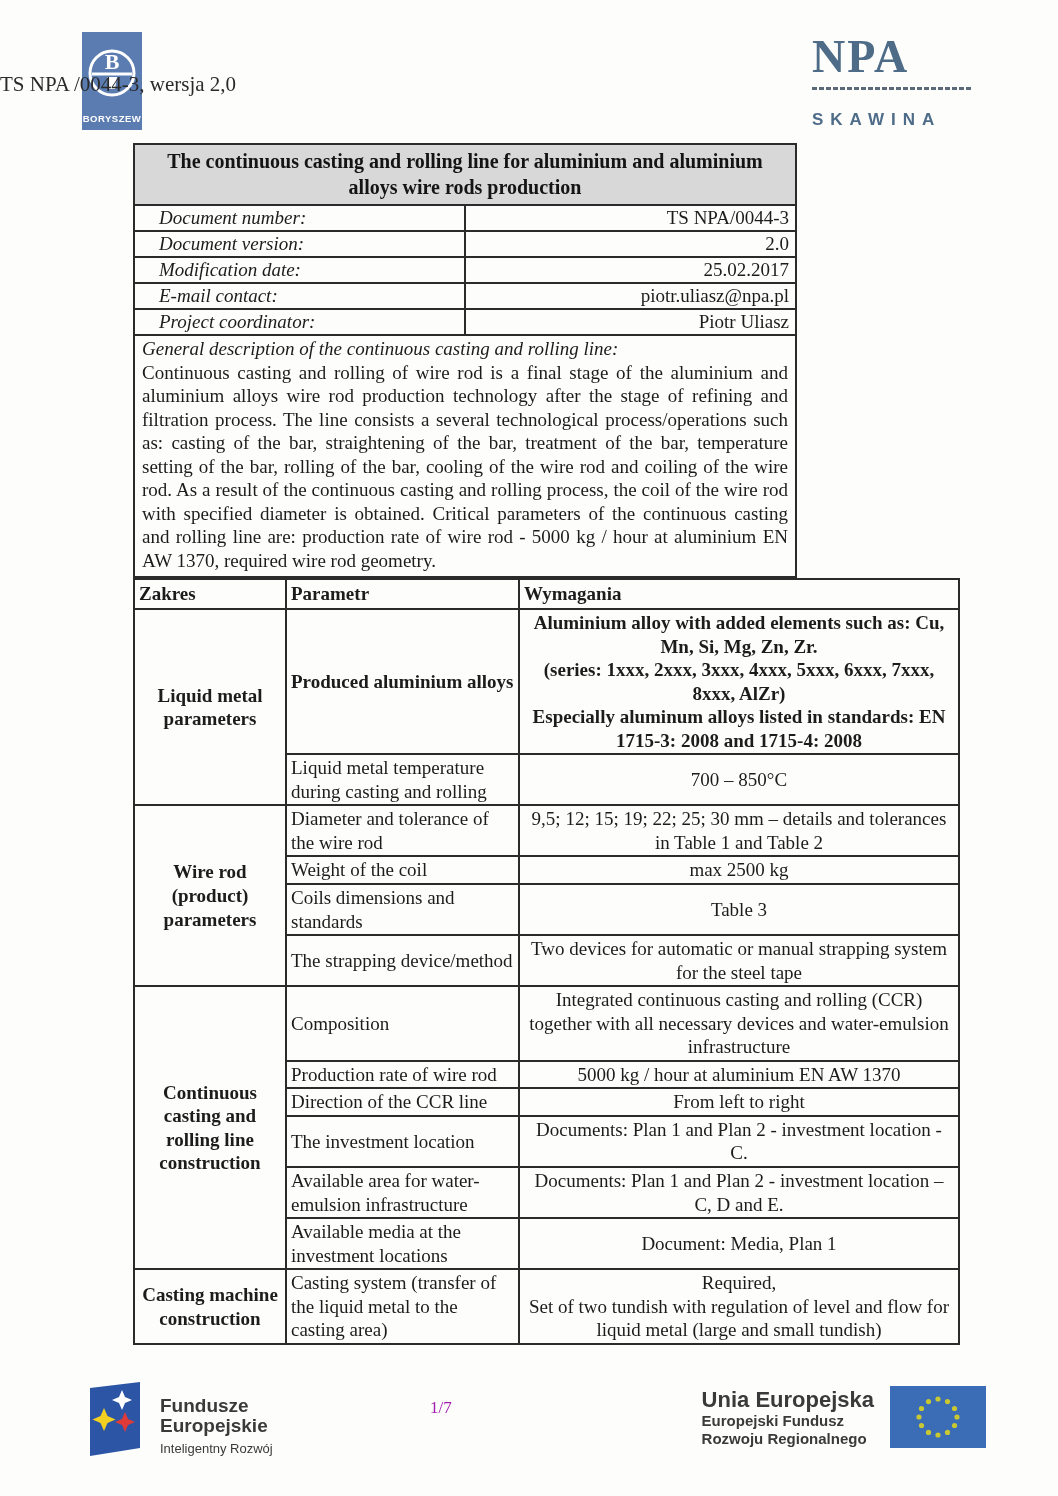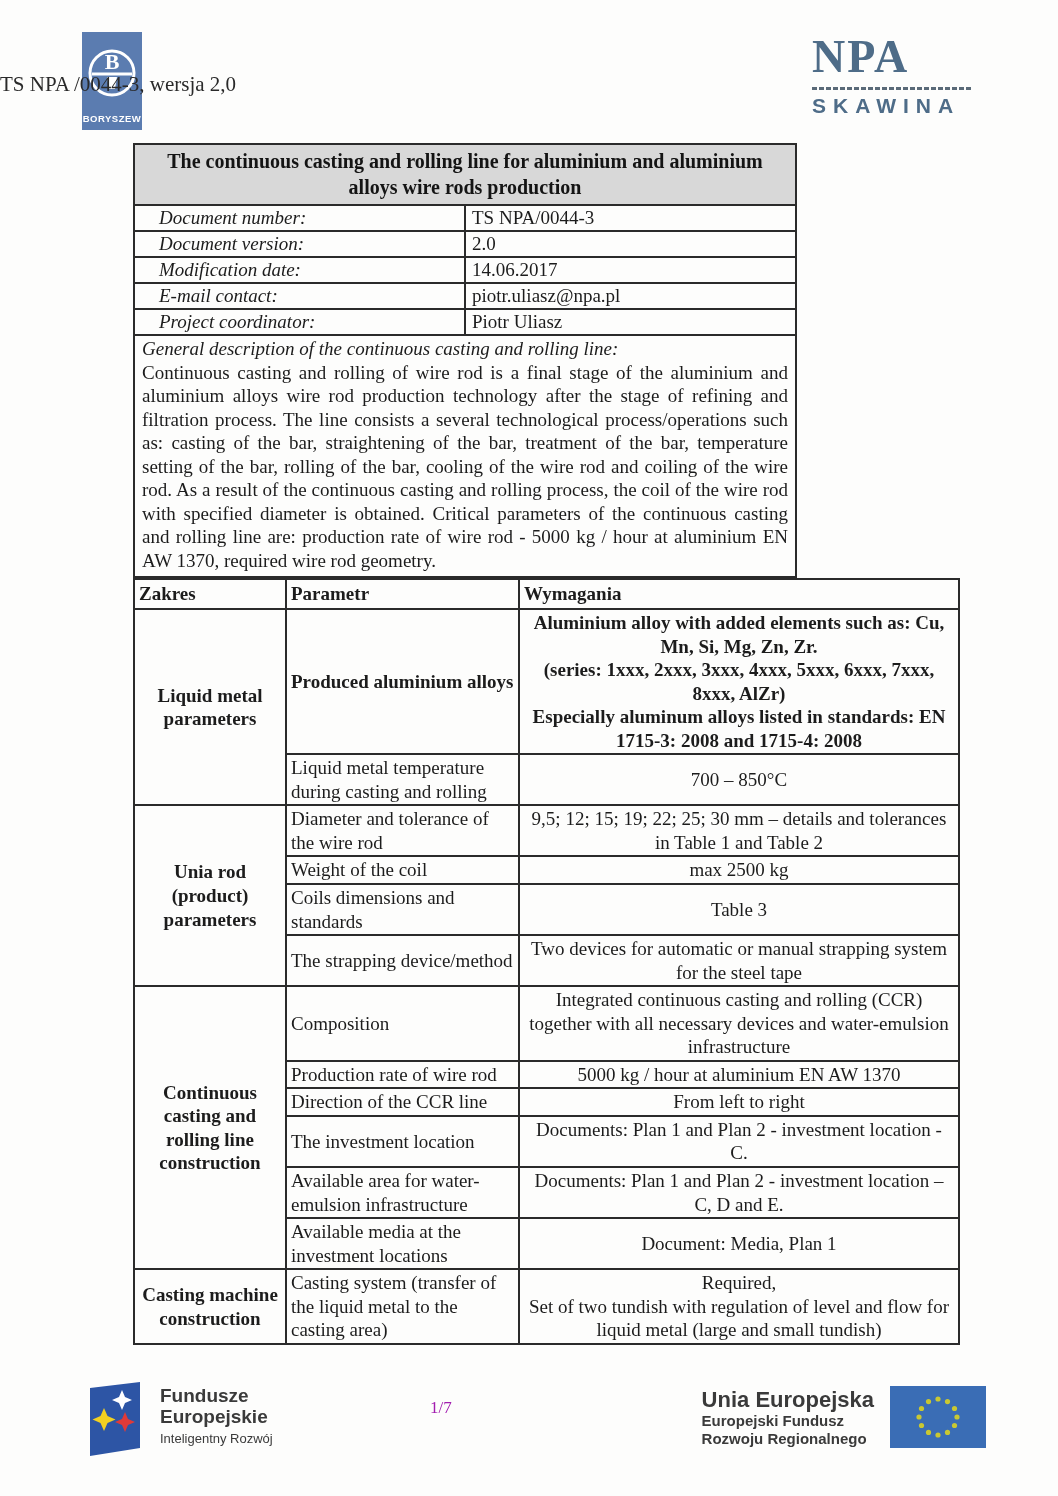--- a/index.html
+++ b/index.html
@@ -24,54 +24,54 @@
   .npa { position:absolute; right:76px; top:34px; width:170px; text-align:left; }
   .npa-word {
     font-family:"Liberation Serif", serif; font-weight:bold;
     font-size:46px; line-height:1; color:#4e6c88; letter-spacing:2px;
   }
   .npa-rule {
     margin-top:7px; height:3px; width:160px;
     background:repeating-linear-gradient(90deg,#5a6a78 0 5px,#fdfdfc 5px 7px);
   }
   .npa-sub {
-    margin-top:4px;
+    margin-top:20px;
     font-family:"Liberation Sans", sans-serif; font-weight:bold;
-    font-size:21px; letter-spacing:7px; color:#4e6c88;
+    font-size:17px; letter-spacing:7px; color:#4e6c88;
   }
 
   
   .content { margin:0 100px 0 133px; width:825px; }
   table { border-collapse:collapse; width:664px; table-layout:fixed; }
   td, th { border:2px solid #2b2b2b; }
   .info-table { border-bottom:0; }
   .title-cell {
     background:#d8d8d8; text-align:center; font-weight:bold;
     font-size:20px; line-height:1.32; padding:3px 10px; color:#141414;
   }
   .info-label { font-style:italic; font-size:19px; padding:1px 24px; width:419px; }
-  .info-value { text-align:left; font-size:19px; padding:1px 6px; }
+  .info-value { text-align:right; font-size:19px; padding:1px 6px; }
   .desc-cell { padding:1px 7px 4px 7px; font-size:19px; }
   .desc-head { font-style:italic; line-height:1.25; }
   .desc-body { text-align:justify; line-height:1.24; }
 
   .spec-table td { font-size:19px; line-height:1.24; vertical-align:middle; }
   .spec-head td { font-weight:bold; font-size:19px; padding:2px 4px; }
   .col-zakres { width:152px; }
   .col-param  { width:233px; }
   .col-wym    { width:440px; }
   .zakres-cell { font-weight:bold; text-align:center; padding:2px 6px; }
   .param-cell  { text-align:left; padding:1px 4px; }
   .wym-cell    { text-align:center; padding:1px 8px; white-space:pre-line; }
   .bold { font-weight:bold; }
 
   
   .ftr { position:absolute; left:0; right:0; bottom:0; height:126px;
          font-family:"Liberation Sans", sans-serif; color:#3d3d3d; }
-  .fe { position:absolute; left:84px; top:12px; display:flex; align-items:flex-start; }
+  .fe { position:absolute; left:84px; top:12px; display:flex; align-items:flex-end; }
   .fe-text { margin-left:14px; margin-top:4px; }
   .fe-l1, .fe-l2 { font-weight:bold; font-size:19px; line-height:1.08; color:#3a3a3a; }
   .fe-l3 { font-size:13px; margin-top:4px; color:#3a3a3a; }
   .pageno { position:absolute; left:430px; top:28px; font-family:"Liberation Serif", serif;
             font-size:17px; color:#a21caf; }
   .eu { position:absolute; right:72px; top:16px; display:flex; align-items:flex-start; }
   .eu-text { text-align:left; margin-right:16px; margin-top:2px; }
   .eu-l1 { font-weight:bold; font-size:22px; line-height:1.1; color:#3a3a3a; }
   .eu-l2, .eu-l3 { font-weight:bold; font-size:15px; line-height:1.2; color:#3a3a3a; }
 </style>
@@ -111,21 +111,21 @@
           <tr>
             <td class="info-label">Document number:</td>
             <td class="info-value">TS NPA/0044-3</td>
           </tr>
           <tr>
             <td class="info-label">Document version:</td>
             <td class="info-value">2.0</td>
           </tr>
           <tr>
             <td class="info-label">Modification date:</td>
-            <td class="info-value">14.06.2017</td>
+            <td class="info-value">25.02.2017</td>
           </tr>
           <tr>
             <td class="info-label">E-mail contact:</td>
             <td class="info-value">piotr.uliasz@npa.pl</td>
           </tr>
           <tr>
             <td class="info-label">Project coordinator:</td>
             <td class="info-value">Piotr Uliasz</td>
           </tr>
         </tbody>
@@ -158,21 +158,21 @@
             <td class="param-cell bold">Produced aluminium alloys</td>
             <td class="wym-cell bold">Aluminium alloy with added elements such as: Cu, Mn, Si, Mg, Zn, Zr.
 (series: 1xxx, 2xxx, 3xxx, 4xxx, 5xxx, 6xxx, 7xxx, 8xxx, AlZr)
 Especially aluminum alloys listed in standards: EN 1715-3: 2008 and 1715-4: 2008</td>
           </tr>
           <tr>
             <td class="param-cell">Liquid metal temperature during casting and rolling</td>
             <td class="wym-cell">700 – 850°C</td>
           </tr>
           <tr>
-            <td class="zakres-cell" rowspan="4">Unia rod (product) parameters</td>
+            <td class="zakres-cell" rowspan="4">Wire rod (product) parameters</td>
             <td class="param-cell">Diameter and tolerance of the wire rod</td>
             <td class="wym-cell">9,5; 12; 15; 19; 22; 25; 30 mm – details and tolerances in Table 1 and Table 2</td>
           </tr>
           <tr>
             <td class="param-cell">Weight of the coil</td>
             <td class="wym-cell">max 2500 kg</td>
           </tr>
           <tr>
             <td class="param-cell">Coils dimensions and standards</td>
             <td class="wym-cell">Table 3</td>

